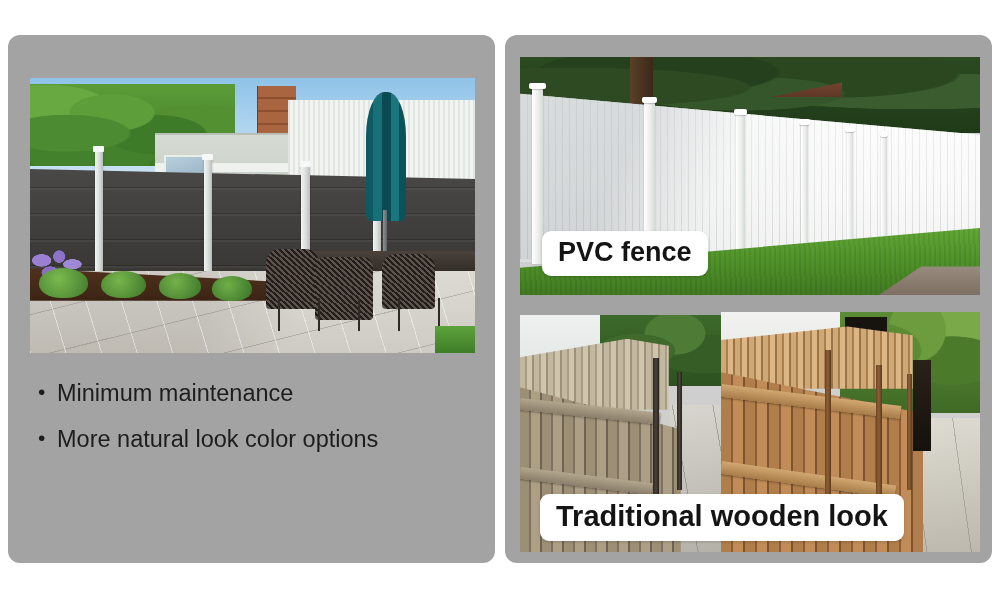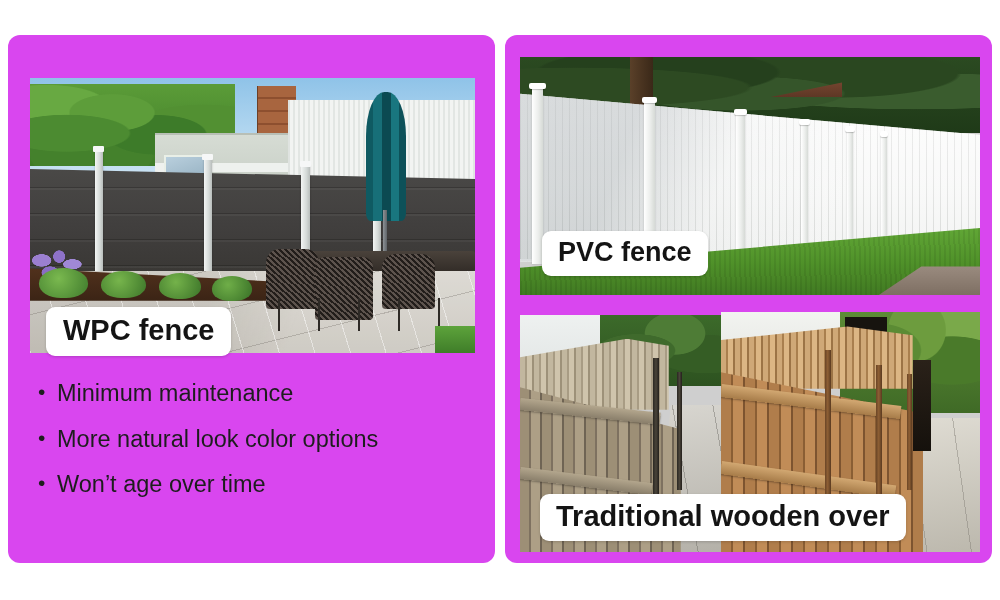--- a/index.html
+++ b/index.html
@@ -19,21 +19,21 @@
   #infographic {
     position: absolute;
     left: 0; top: 0;
     width: 1000px;
     height: 600px;
     background: #ffffff;
   }
 
   .panel {
     position: absolute;
-    background: #d946ef;
+    background: #a3a3a3;
     border-radius: 12px;
   }
   #panel-left  { left: 8px;   top: 35px; width: 487px; height: 528px; }
   #panel-right { left: 505px; top: 35px; width: 487px; height: 528px; }
 
   
   .photo {
     position: absolute;
     overflow: hidden;
     background: #cfcfcf;
@@ -480,26 +480,24 @@
         <div class="lyr wpc-shrub s4"></div>
         <div class="lyr wpc-table"></div>
         <div class="lyr wpc-chair c1"></div>
         <div class="lyr wpc-chair c2"></div>
         <div class="lyr wpc-chair c3"></div>
         <div class="lyr wpc-legs"></div>
         <div class="lyr wpc-grass"></div>
       </div>
     </div>
 
-    <div class="caption" id="caption-wpc">WPC fence</div>
 
     <ul id="feature-list">
       <li>Minimum maintenance</li>
       <li>More natural look color options</li>
-      <li>Won’t age over time</li>
     </ul>
   </div>
 
   <div class="panel" id="panel-right">
 
     <div class="photo" id="photo-pvc">
       <div class="scene">
         <div class="lyr pvc-sky"></div>
         <div class="lyr pvc-canopy"></div>
         <div class="lyr pvc-trunk"></div>
@@ -559,17 +557,17 @@
         <div class="lyr wb-boards"></div>
         <div class="lyr wb-rail r1"></div>
         <div class="lyr wb-rail r2"></div>
         <div class="lyr wb-post-b pa"></div>
         <div class="lyr wb-post-b pb"></div>
         <div class="lyr wb-post-b pc"></div>
         <div class="lyr wb-gate"></div>
       </div>
     </div>
 
-    <div class="caption" id="caption-wood">Traditional wooden over</div>
+    <div class="caption" id="caption-wood">Traditional wooden look</div>
   </div>
 
 
 </div>
 
 </body></html>

